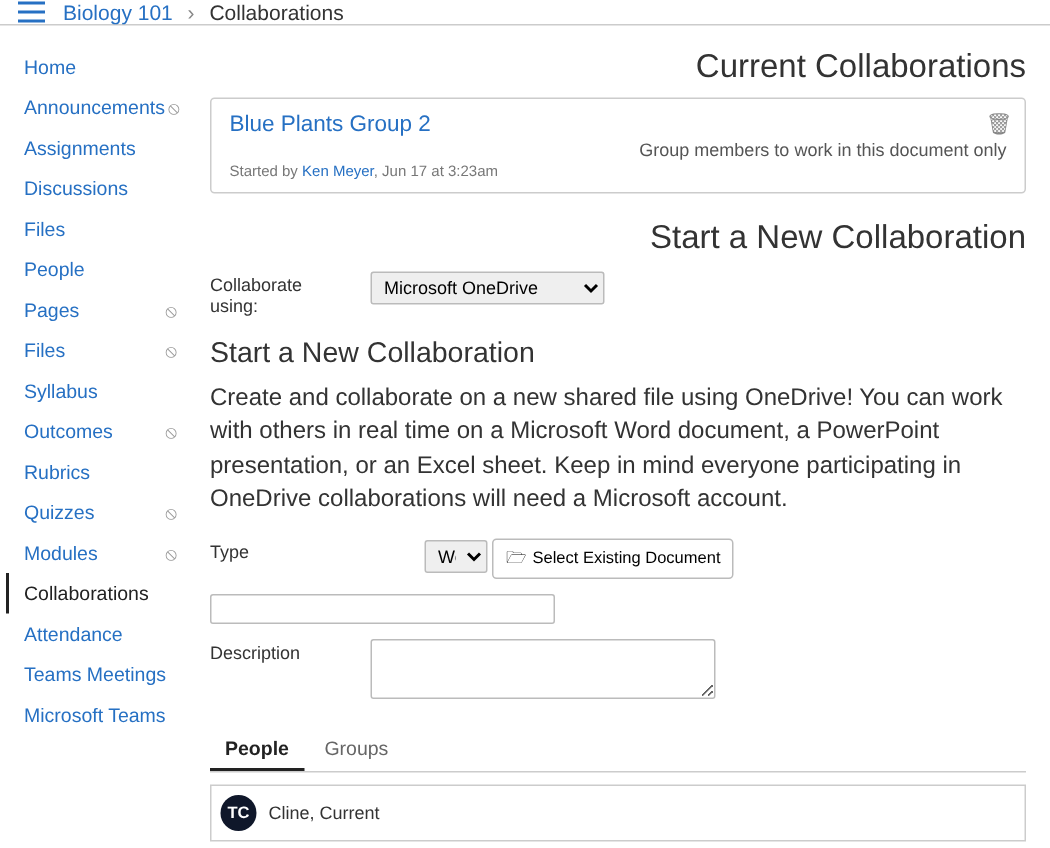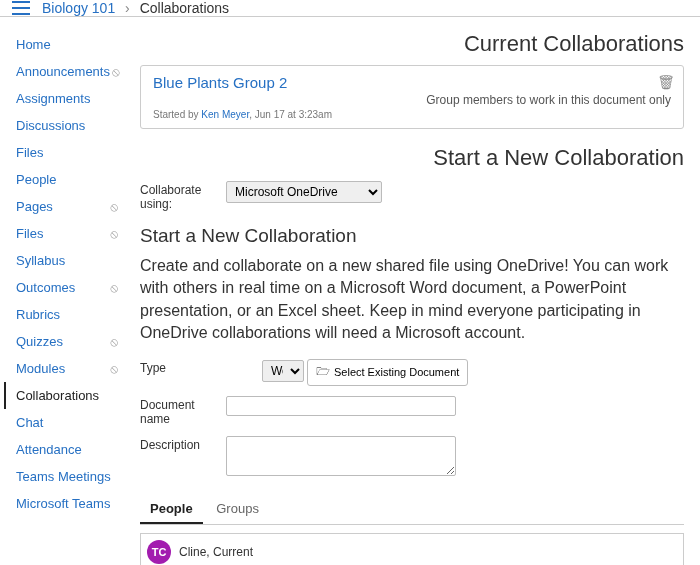--- a/index.html
+++ b/index.html
@@ -19,37 +19,37 @@
 .nav-item.active::before { content: ""; position: absolute; left: -12px; top: 0; bottom: 0; width: 2px; background: #222; }
 .main { flex: 1; padding: 14px 16px 14px 16px; min-width: 0; }
 h1 { font-size: 22px; font-weight: 400; margin-bottom: 10px; text-align: right; }
 h1.top { margin-bottom: 8px; }
 .collab-card { border: 1px solid #ccc; border-radius: 3px; padding: 8px 12px; margin-bottom: 16px; position: relative; }
 .collab-card .title { color: #2670c3; font-size: 15px; font-weight: 500; }
 .collab-card .desc { font-size: 12px; color: #555; margin-top: 2px; text-align: right; }
 .collab-card .meta { font-size: 10px; color: #777; margin-top: 2px; }
 .collab-card .meta a { color: #2670c3; text-decoration: none; }
 .trash { position: absolute; right: 8px; top: 8px; color: #888; cursor: pointer; font-size: 14px; }
-.form-row { display: flex; align-items: flex-start; margin-bottom: 10px; font-size: 12px; }
+.form-row { display: flex; align-items: flex-start; margin-bottom: 10px; font-size: 12px; gap: 21px; }
 .form-row .flabel { width: 86px; padding-top: 2px; color: #333; }
 .form-row .fcontrol { flex: 1; }
 select, input[type="text"], textarea { font-family: inherit; font-size: 12px; border: 1px solid #bbb; border-radius: 2px; padding: 2px 4px; }
 .collab-select { width: 156px; }
 .section-title { font-size: 19px; font-weight: 400; margin: 14px 0 8px; }
 .prose { font-size: 16px; line-height: 1.4; margin-bottom: 14px; }
 .type-select { width: 42px; margin-left: 36px; }
 .btn { border: 1px solid #bbb; background: #fff; font-size: 11px; padding: 3px 8px; border-radius: 3px; cursor: pointer; display: inline-flex; align-items: center; gap: 4px; }
 .docname { width: 230px; }
 .desc-area { width: 230px; height: 40px; resize: both; }
 .tabs { border-bottom: 1px solid #ccc; margin-top: 16px; margin-bottom: 8px; }
 .tab { display: inline-block; padding: 6px 10px; font-size: 13px; color: #666; cursor: pointer; border-bottom: 2px solid transparent; }
 .tab.active { color: #222; font-weight: 600; border-bottom-color: #222; }
 .people-box { border: 1px solid #ccc; height: 38px; overflow-y: scroll; padding: 4px; }
 .person { display: flex; align-items: center; gap: 8px; font-size: 12px; padding: 2px; }
-.avatar { width: 24px; height: 24px; border-radius: 50%; background: #a21caf; color: #fff; display: flex; align-items: center; justify-content: center; font-size: 11px; font-weight: 600; }
+.avatar { width: 24px; height: 24px; border-radius: 50%; background: #0f172a; color: #fff; display: flex; align-items: center; justify-content: center; font-size: 11px; font-weight: 600; }
 </style>
 </head>
 <body>
 
 <div class="header">
   <div class="hamburger">
       <span></span>
       <span></span>
       <span></span>
     </div>
@@ -104,23 +104,20 @@
         <span class="eye-off">⦸</span>
       </div>
       <div class="nav-item">
         <span class="label">Modules</span>
         <span class="eye-off">⦸</span>
       </div>
       <div class="nav-item active">
         <span class="label">Collaborations</span>
       </div>
       <div class="nav-item">
-        <span class="label">Chat</span>
-      </div>
-      <div class="nav-item">
         <span class="label">Attendance</span>
       </div>
       <div class="nav-item">
         <span class="label">Teams Meetings</span>
       </div>
       <div class="nav-item">
         <span class="label">Microsoft Teams</span>
       </div>
       <div class="nav-item"></div>
     </nav>
@@ -158,21 +155,20 @@
           <option>Word</option>
         </select>
         <button class="btn">
           <span>🗁</span>
           <span>Select Existing Document</span>
         </button>
       </div>
     </div>
 
     <div class="form-row">
-      <div class="flabel">Document name</div>
       <div class="fcontrol">
         <input type="text" class="docname" style="">
       </div>
     </div>
 
     <div class="form-row">
       <div class="flabel">Description</div>
       <div class="fcontrol">
         <textarea class="desc-area" style=""></textarea>
       </div>

